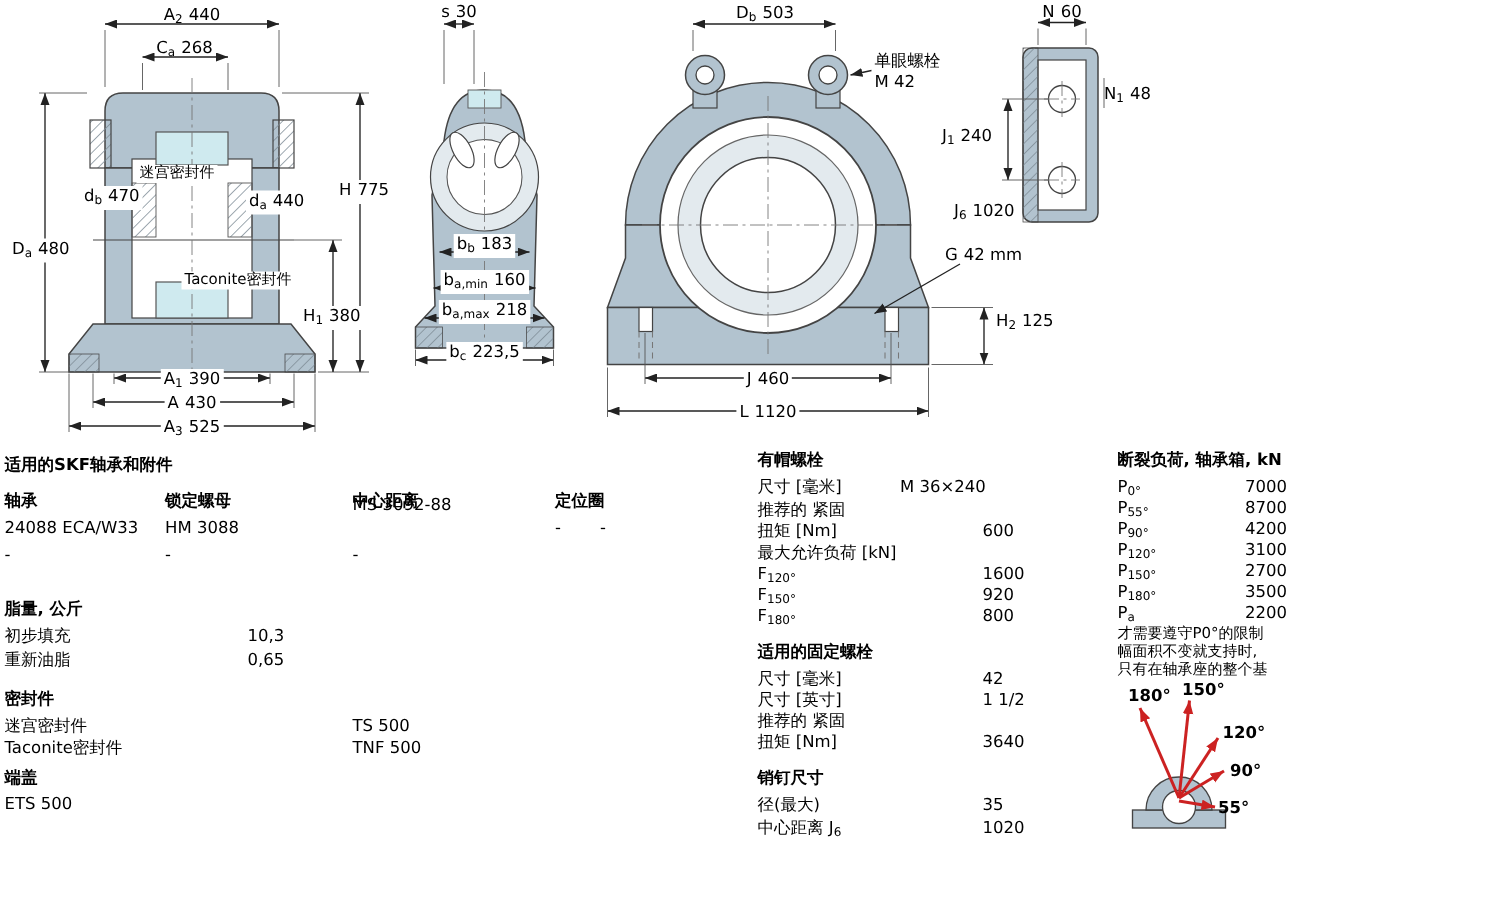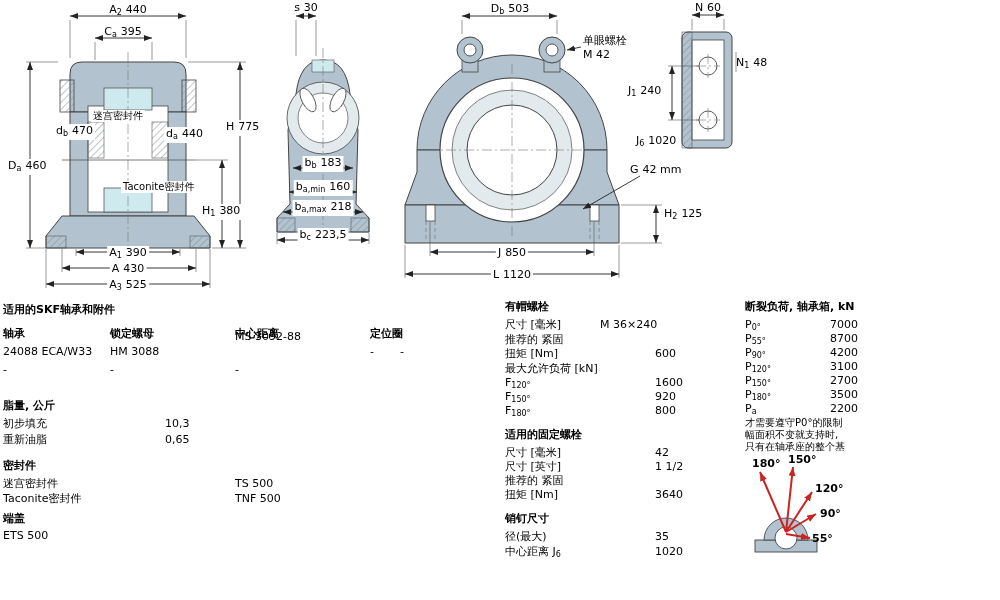--- a/index.html
+++ b/index.html
@@ -168,44 +168,44 @@
     <circle cx="786" cy="538" r="11" fill="#fff" stroke="#444" stroke-width="0.9"></circle>
     <line x1="786" y1="532" x2="760" y2="472" stroke="#cc2222" stroke-width="2" marker-end="url(#mR)"></line>
     <line x1="786" y1="532" x2="793" y2="467" stroke="#cc2222" stroke-width="2" marker-end="url(#mR)"></line>
     <line x1="786" y1="532" x2="812" y2="492" stroke="#cc2222" stroke-width="2" marker-end="url(#mR)"></line>
     <line x1="786" y1="532" x2="816" y2="514" stroke="#cc2222" stroke-width="2" marker-end="url(#mR)"></line>
     <line x1="786" y1="534" x2="810" y2="538" stroke="#cc2222" stroke-width="2" marker-end="url(#mR)"></line>
   </g>
 </svg>
 
 <span class="lbl ctr" style="left:128px;top:3px"><span>A</span><sub>2</sub><span class="dimval">440</span></span>
-<span class="lbl ctr" style="left:123px;top:25px"><span>C</span><sub>a</sub><span class="dimval">395</span></span>
+<span class="lbl ctr" style="left:123px;top:25px"><span>C</span><sub>a</sub><span class="dimval">268</span></span>
 <span class="lbl bgw" style="left:54px;top:124px"><span>d</span><sub>b</sub><span class="dimval">470</span></span>
 <span class="lbl bgw" style="left:164px;top:127px"><span>d</span><sub>a</sub><span class="dimval">440</span></span>
-<span class="lbl bgw" style="left:6px;top:159px"><span>D</span><sub>a</sub><span class="dimval">460</span></span>
+<span class="lbl bgw" style="left:6px;top:159px"><span>D</span><sub>a</sub><span class="dimval">480</span></span>
 <span class="lbl bgw" style="left:224px;top:120px"><span>H</span><sub></sub><span class="dimval">775</span></span>
 <span class="lbl bgw" style="left:200px;top:204px"><span>H</span><sub>1</sub><span class="dimval">380</span></span>
 <span class="lbl ctr bgw" style="left:128px;top:246px"><span>A</span><sub>1</sub><span class="dimval">390</span></span>
 <span class="lbl ctr bgw" style="left:128px;top:262px"><span>A</span><sub></sub><span class="dimval">430</span></span>
 <span class="lbl ctr bgw" style="left:128px;top:278px"><span>A</span><sub>3</sub><span class="dimval">525</span></span>
 <span class="lbl sm bgw" style="left:91px;top:110px">迷宫密封件</span>
 <span class="lbl sm bgw" style="left:121px;top:181px">Taconite密封件</span>
 
 <span class="lbl ctr" style="left:306px;top:1px"><span>s</span><sub></sub><span class="dimval">30</span></span>
 <span class="lbl ctr bgw" style="left:323px;top:156px"><span>b</span><sub>b</sub><span class="dimval">183</span></span>
 <span class="lbl ctr bgw" style="left:323px;top:180px"><span>b</span><sub>a,min</sub><span class="dimval">160</span></span>
 <span class="lbl ctr bgw" style="left:323px;top:200px"><span>b</span><sub>a,max</sub><span class="dimval">218</span></span>
 <span class="lbl ctr bgw" style="left:323px;top:228px"><span>b</span><sub>c</sub><span class="dimval">223,5</span></span>
 
 <span class="lbl ctr" style="left:510px;top:2px"><span>D</span><sub>b</sub><span class="dimval">503</span></span>
 <span class="lbl" style="left:583px;top:34px">单眼螺栓</span>
 <span class="lbl" style="left:583px;top:48px">M 42</span>
 <span class="lbl" style="left:630px;top:163px"><span>G</span><sub></sub><span class="dimval">42 mm</span></span>
 <span class="lbl" style="left:664px;top:207px"><span>H</span><sub>2</sub><span class="dimval">125</span></span>
-<span class="lbl ctr bgw" style="left:512px;top:246px"><span>J</span><sub></sub><span class="dimval">850</span></span>
+<span class="lbl ctr bgw" style="left:512px;top:246px"><span>J</span><sub></sub><span class="dimval">460</span></span>
 <span class="lbl ctr bgw" style="left:512px;top:268px"><span>L</span><sub></sub><span class="dimval">1120</span></span>
 
 <span class="lbl ctr" style="left:708px;top:1px"><span>N</span><sub></sub><span class="dimval">60</span></span>
 <span class="lbl" style="left:736px;top:56px"><span>N</span><sub>1</sub><span class="dimval">48</span></span>
 <span class="lbl" style="left:628px;top:84px"><span>J</span><sub>1</sub><span class="dimval">240</span></span>
 <span class="lbl" style="left:636px;top:134px"><span>J</span><sub>6</sub><span class="dimval">1020</span></span>
 
 <span class="lbl b" style="left:3px;top:303px">适用的SKF轴承和附件</span>
 <span class="lbl b" style="left:3px;top:327px">轴承</span>
 <span class="lbl b" style="left:110px;top:327px">锁定螺母</span>

